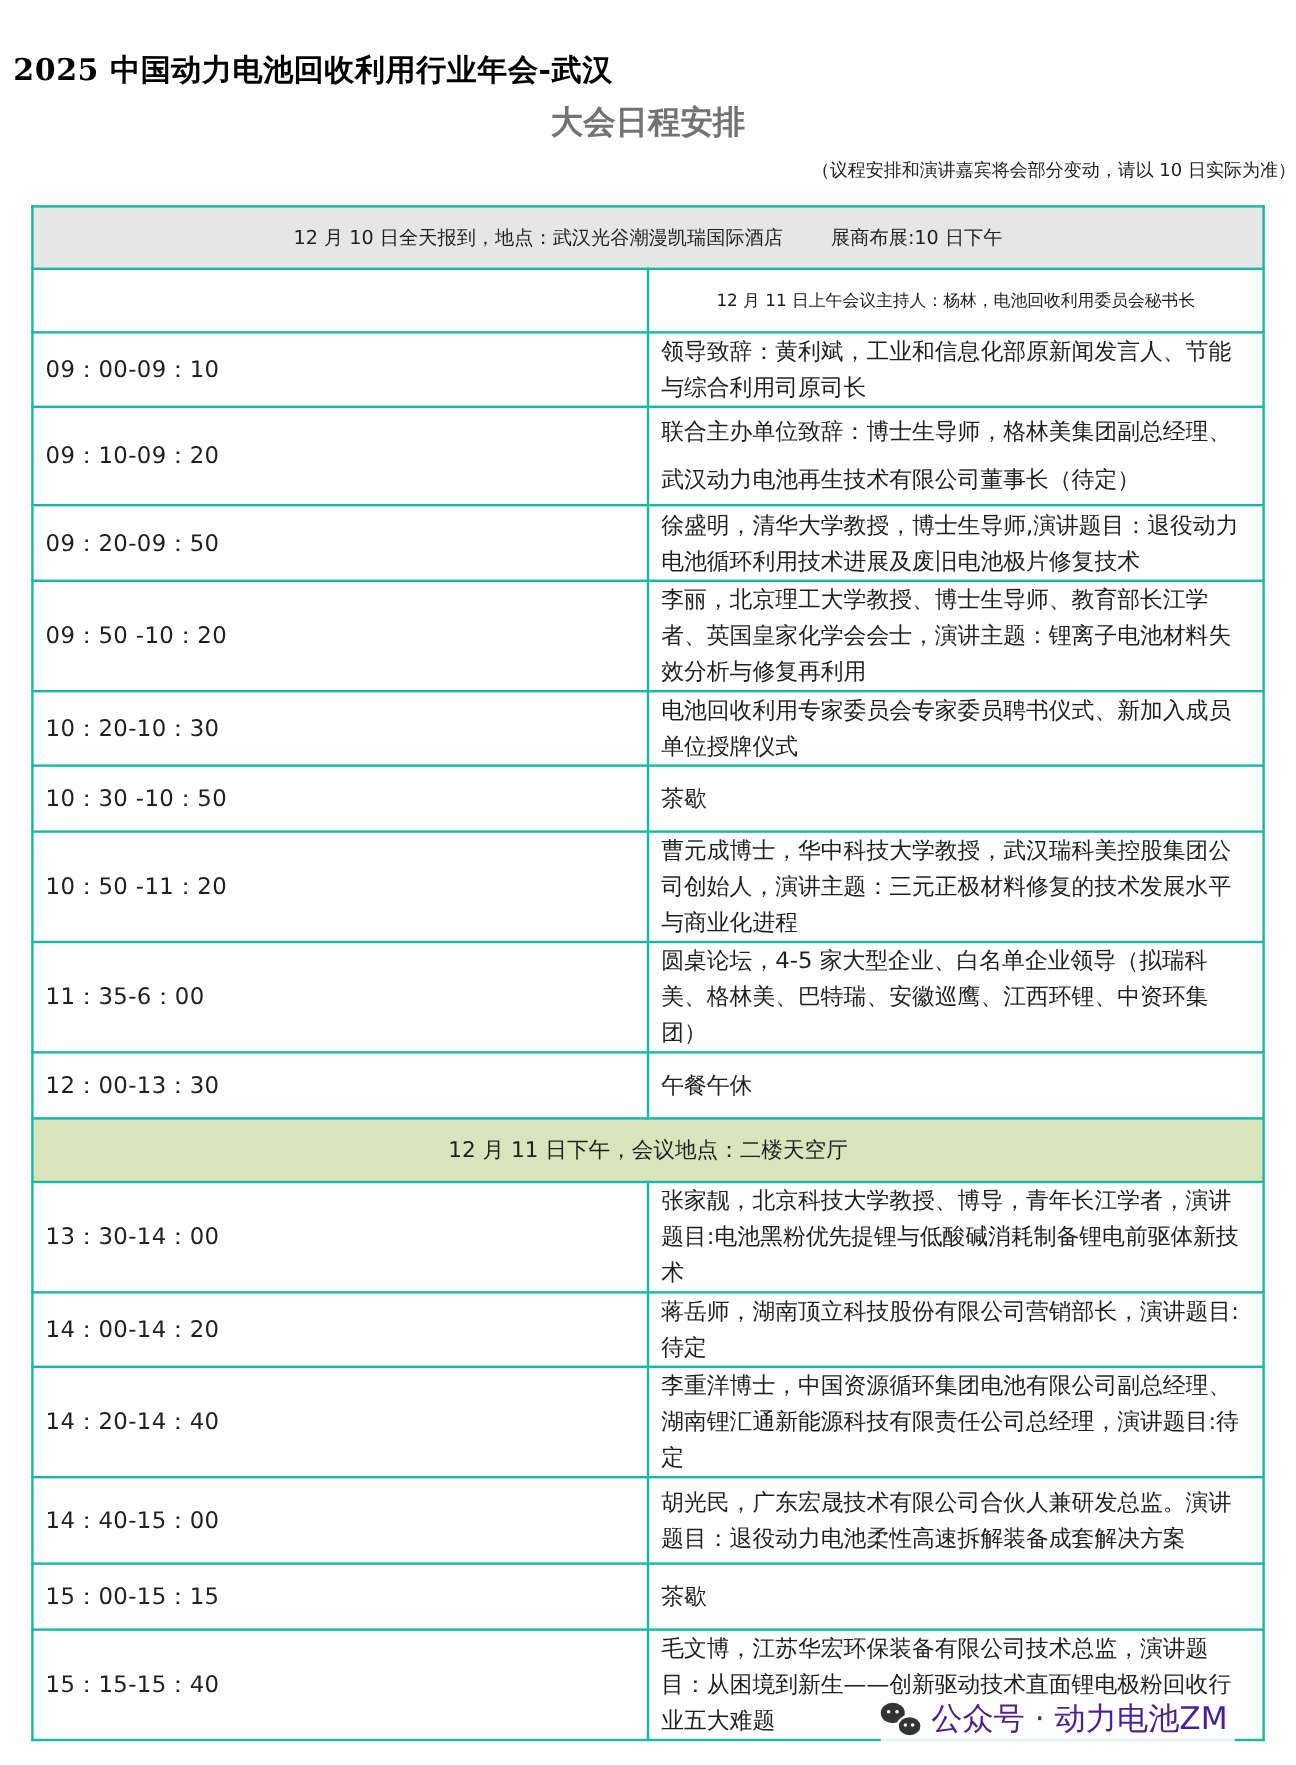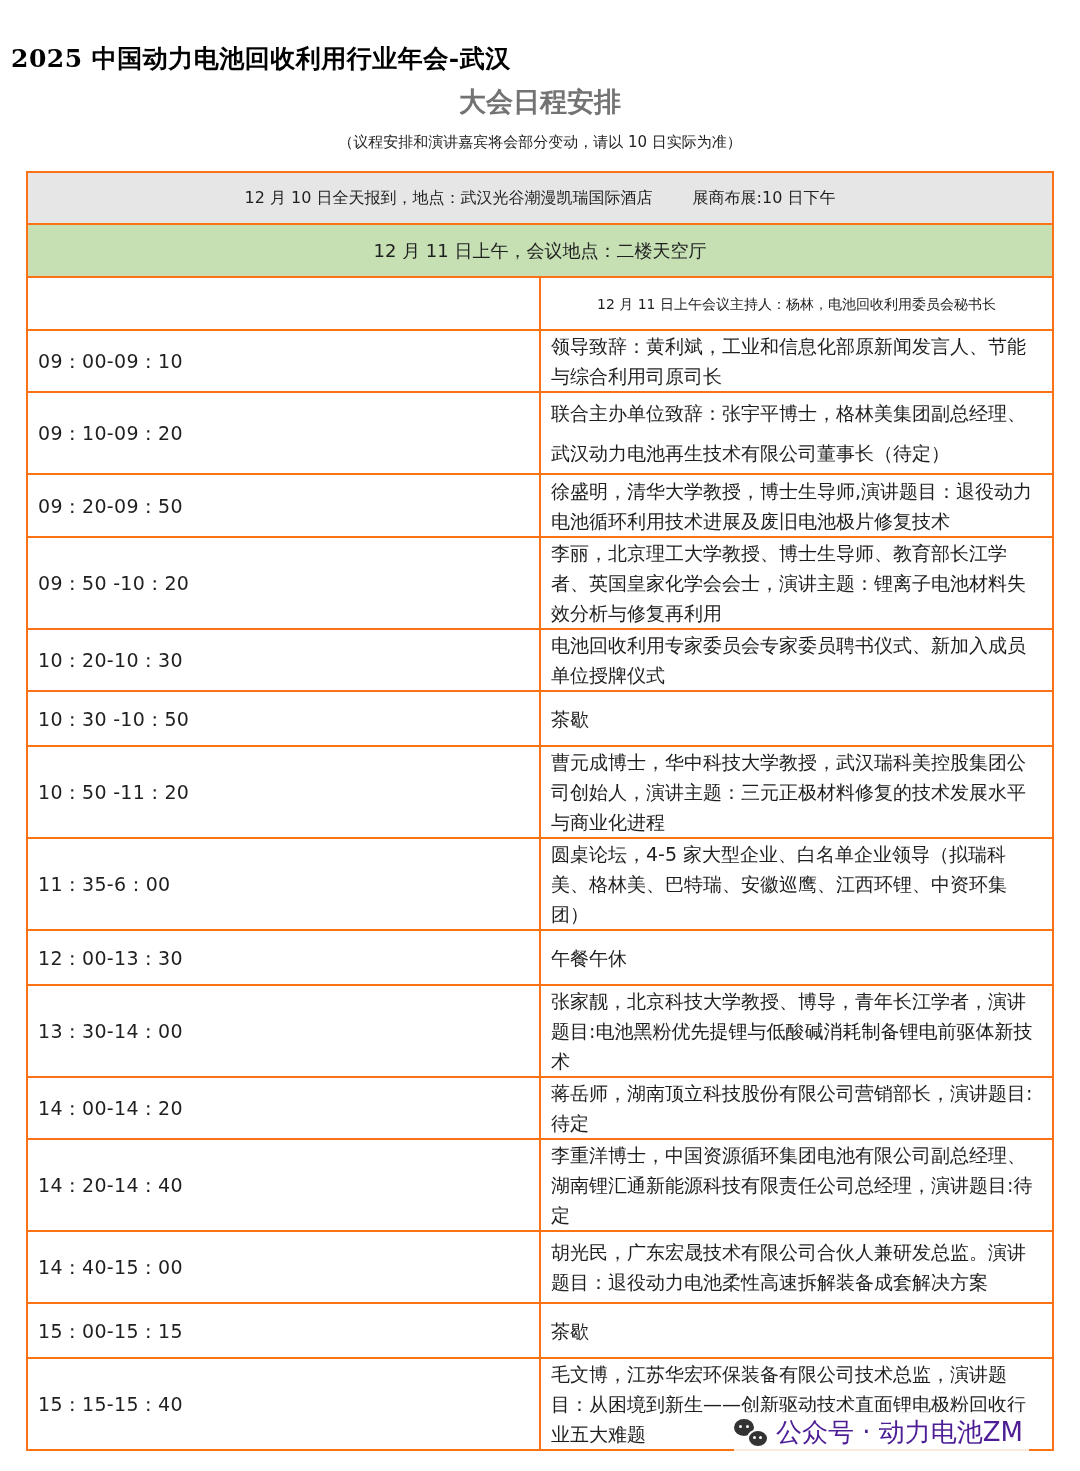--- a/index.html
+++ b/index.html
@@ -3,25 +3,25 @@
 <meta charset="utf-8">
 <style>
   html, body { margin: 0; padding: 0; background: #ffffff; }
   body { width: 1080px; height: 1471px; position: relative; overflow: hidden;
          font-family: "DejaVu Sans", "Liberation Sans", sans-serif; color: #1a1a1a; }
   .title { position: absolute; top: 42px; left: 0; width: 1080px; text-align: left;
            font-family: "DejaVu Serif", "Liberation Serif", serif; font-weight: bold;
            font-size: 25px; color: #000; letter-spacing: 0.5px; padding-left: 11px; }
   .subtitle { position: absolute; top: 84px; left: 0; width: 1080px; text-align: center;
               font-weight: bold; font-size: 27px; color: #737373; }
-  .note { position: absolute; top: 133px; left: 0; width: 1080px; text-align: center;
+  .note { position: absolute; top: 133px; left: 0; width: 1080px; text-align: right;
           font-size: 15px; color: #222; }
   table.schedule { position: absolute; top: 171px; left: 26px; width: 1028px;
                    border-collapse: collapse; table-layout: fixed; }
-  table.schedule td { border: 2px solid #f97316; padding: 0 10px; vertical-align: middle;
+  table.schedule td { border: 2px solid #14b8a6; padding: 0 10px; vertical-align: middle;
                       font-size: 19px; line-height: 30px; color: #1f1f1f; }
   td.time { width: 147px; white-space: nowrap; font-size: 18px; letter-spacing: 0.3px; }
   td.span-row { text-align: center; }
   tr.reg td { background: #e6e6e6; height: 50px; font-size: 16px; }
   tr.am-head td { background: #c6e0b4; height: 51px; font-size: 18px; }
   tr.pm-head td { background: #d8e4bc; height: 51px; font-size: 18px; }
   tr.host td { height: 51px; font-size: 14px; }
   tr.r1 td { height: 51px; }
   tr.r2 td { height: 61px; }
   .reg-gap { display: inline-block; width: 40px; }
@@ -41,34 +41,31 @@
 <div class="subtitle">大会日程安排</div>
 <div class="note">（议程安排和演讲嘉宾将会部分变动，请以 10 日实际为准）</div>
 
 <table class="schedule">
   <tbody>
     <tr class="reg">
       <td colspan="2" class="span-row">
         <span>12 月 10 日全天报到，地点：武汉光谷潮漫凯瑞国际酒店</span><span class="reg-gap"></span><span>展商布展:10 日下午</span>
       </td>
     </tr>
-    <tr class="am-head">
-      <td colspan="2" class="span-row">12 月 11 日上午，会议地点：二楼天空厅</td>
-    </tr>
     <tr class="host">
       <td class="time"></td>
       <td class="span-row">12 月 11 日上午会议主持人：杨林，电池回收利用委员会秘书长</td>
     </tr>
     <tr class="r1">
       <td class="time">09：00-09：10</td>
       <td>领导致辞：黄利斌，工业和信息化部原新闻发言人、节能与综合利用司原司长</td>
     </tr>
     <tr style="height:74px">
       <td class="time">09：10-09：20</td>
-      <td style="line-height:40px">联合主办单位致辞：张宇平博士，格林美集团副总经理、武汉动力电池再生技术有限公司董事长（待定）</td>
+      <td style="line-height:40px">联合主办单位致辞：博士生导师，格林美集团副总经理、武汉动力电池再生技术有限公司董事长（待定）</td>
     </tr>
     <tr class="r2">
       <td class="time">09：20-09：50</td>
       <td>徐盛明，清华大学教授，博士生导师,演讲题目：退役动力电池循环利用技术进展及废旧电池极片修复技术</td>
     </tr>
     <tr class="r2">
       <td class="time">09：50 -10：20</td>
       <td>李丽，北京理工大学教授、博士生导师、教育部长江学者、英国皇家化学会会士，演讲主题：锂离子电池材料失效分析与修复再利用</td>
     </tr>
     <tr style="height:55px">
@@ -83,20 +80,23 @@
       <td class="time">10：50 -11：20</td>
       <td>曹元成博士，华中科技大学教授，武汉瑞科美控股集团公司创始人，演讲主题：三元正极材料修复的技术发展水平与商业化进程</td>
     </tr>
     <tr class="r2" style="height:64px">
       <td class="time">11：35-6：00</td>
       <td>圆桌论坛，4-5 家大型企业、白名单企业领导（拟瑞科美、格林美、巴特瑞、安徽巡鹰、江西环锂、中资环集团）</td>
     </tr>
     <tr style="height:55px">
       <td class="time">12：00-13：30</td>
       <td>午餐午休</td>
+    </tr>
+    <tr class="pm-head">
+      <td colspan="2" class="span-row">12 月 11 日下午，会议地点：二楼天空厅</td>
     </tr>
     <tr class="r2" style="height:64px">
       <td class="time">13：30-14：00</td>
       <td>张家靓，北京科技大学教授、博导，青年长江学者，演讲题目:电池黑粉优先提锂与低酸碱消耗制备锂电前驱体新技术</td>
     </tr>
     <tr style="height:55px">
       <td class="time">14：00-14：20</td>
       <td>蒋岳师，湖南顶立科技股份有限公司营销部长，演讲题目:待定</td>
     </tr>
     <tr class="r2" style="height:64px">

